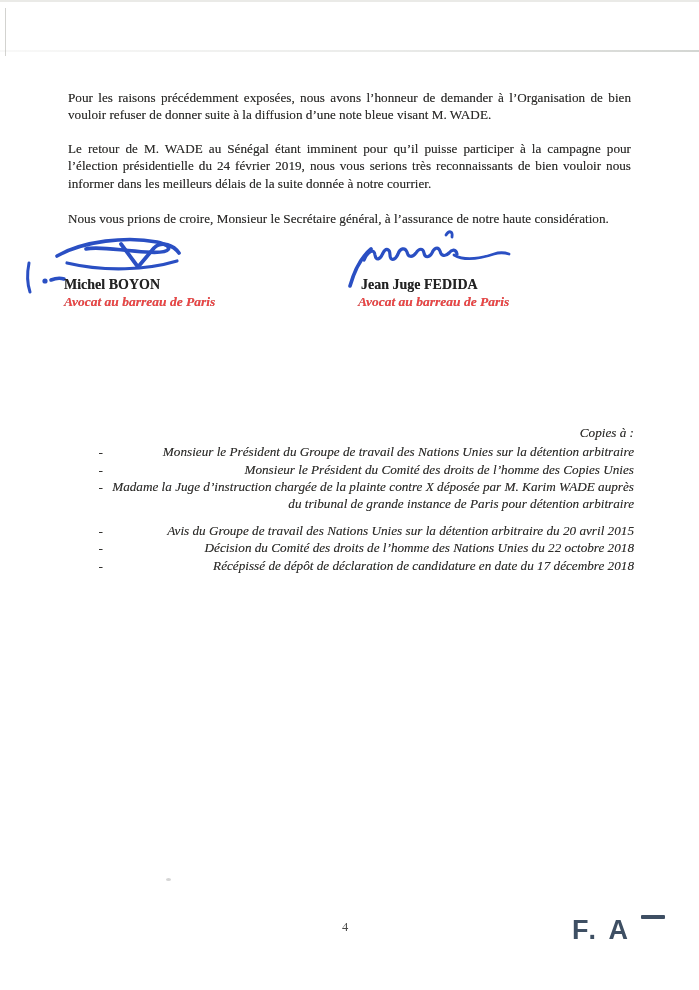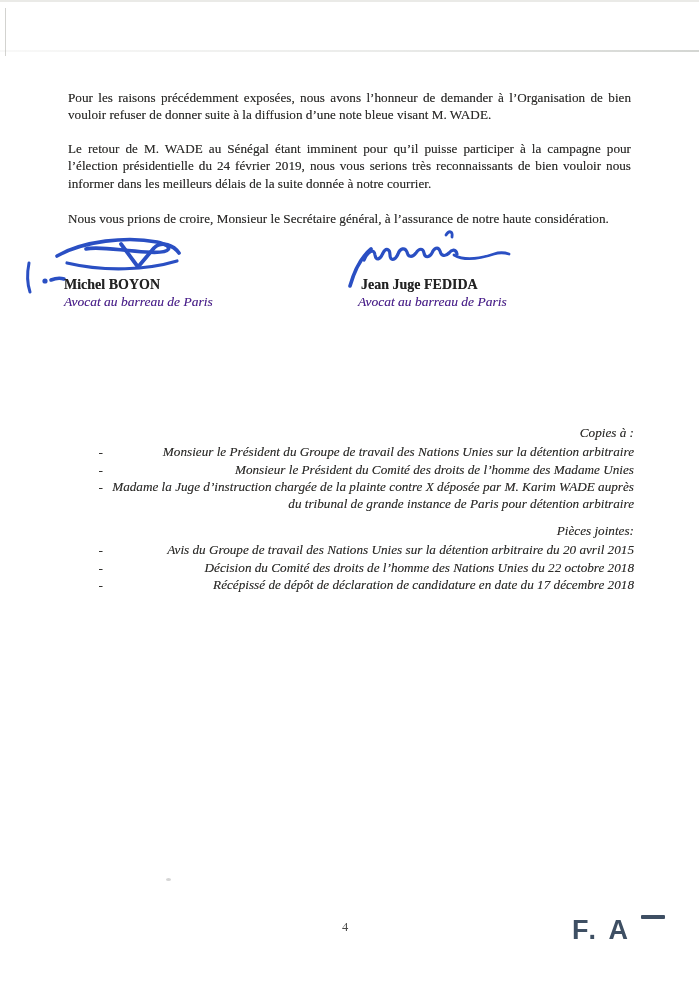--- a/index.html
+++ b/index.html
@@ -24,22 +24,22 @@
     text-shadow:0 0 0.5px rgba(60,60,58,0.55);
   }
   #para-1{top:76px;}
   #para-2{top:127px;}
   #para-3{top:197px;}
 
   
   .sig-svg{position:absolute;}
   .sig-name{position:absolute;font-size:14px;font-weight:bold;color:#232323;
     text-shadow:0 0 0.5px rgba(40,40,40,0.5);white-space:nowrap;}
-  .sig-title{position:absolute;font-size:13.5px;font-style:italic;color:#4c1d95;
-    text-shadow:0 0 0.5px rgba(60,60,58,0.5);white-space:nowrap;}
+  .sig-title{position:absolute;font-size:13.5px;font-style:italic;color:#ef4444;
+    text-shadow:0 0 0.5px rgba(60,60,58,0.5);white-space:nowrap;font-weight:bold;}
   #boyon-name{left:64px;top:277px;}
   #boyon-title{left:64px;top:294px;}
   #fedida-name{left:361px;top:277px;}
   #fedida-title{left:358px;top:294px;}
 
   
   .annex{position:absolute;left:68px;width:566px;font-style:italic;
     font-size:13.2px;line-height:17.3px;color:#2e2d2b;
     text-shadow:0 0 0.5px rgba(60,60,58,0.5);text-align:right;}
   #copies{top:424px;}
@@ -103,30 +103,29 @@
   <div id="fedida-title" class="sig-title">Avocat au barreau de Paris</div>
 
   <div id="copies" class="annex">
     <p class="annex-heading">Copies à :</p>
     <div class="annex-item">
       <span class="annex-dash">-</span>
       <span class="annex-text">Monsieur le Président du Groupe de travail des Nations Unies sur la détention arbitraire</span>
     </div>
     <div class="annex-item">
       <span class="annex-dash">-</span>
-      <span class="annex-text">Monsieur le Président du Comité des droits de l’homme des Madame Unies</span>
+      <span class="annex-text">Monsieur le Président du Comité des droits de l’homme des Copies Unies</span>
     </div>
     <div class="annex-item">
       <span class="annex-dash">-</span>
       <span class="annex-text">Madame la Juge d’instruction chargée de la plainte contre X déposée par M. Karim WADE auprès du tribunal de grande instance de Paris pour détention arbitraire</span>
     </div>
   </div>
 
   <div id="attachments" class="annex">
-    <p class="annex-heading">Pièces jointes:</p>
     <div class="annex-item">
       <span class="annex-dash">-</span>
       <span class="annex-text">Avis du Groupe de travail des Nations Unies sur la détention arbitraire du 20 avril 2015</span>
     </div>
     <div class="annex-item">
       <span class="annex-dash">-</span>
       <span class="annex-text">Décision du Comité des droits de l’homme des Nations Unies du 22 octobre 2018</span>
     </div>
     <div class="annex-item">
       <span class="annex-dash">-</span>

